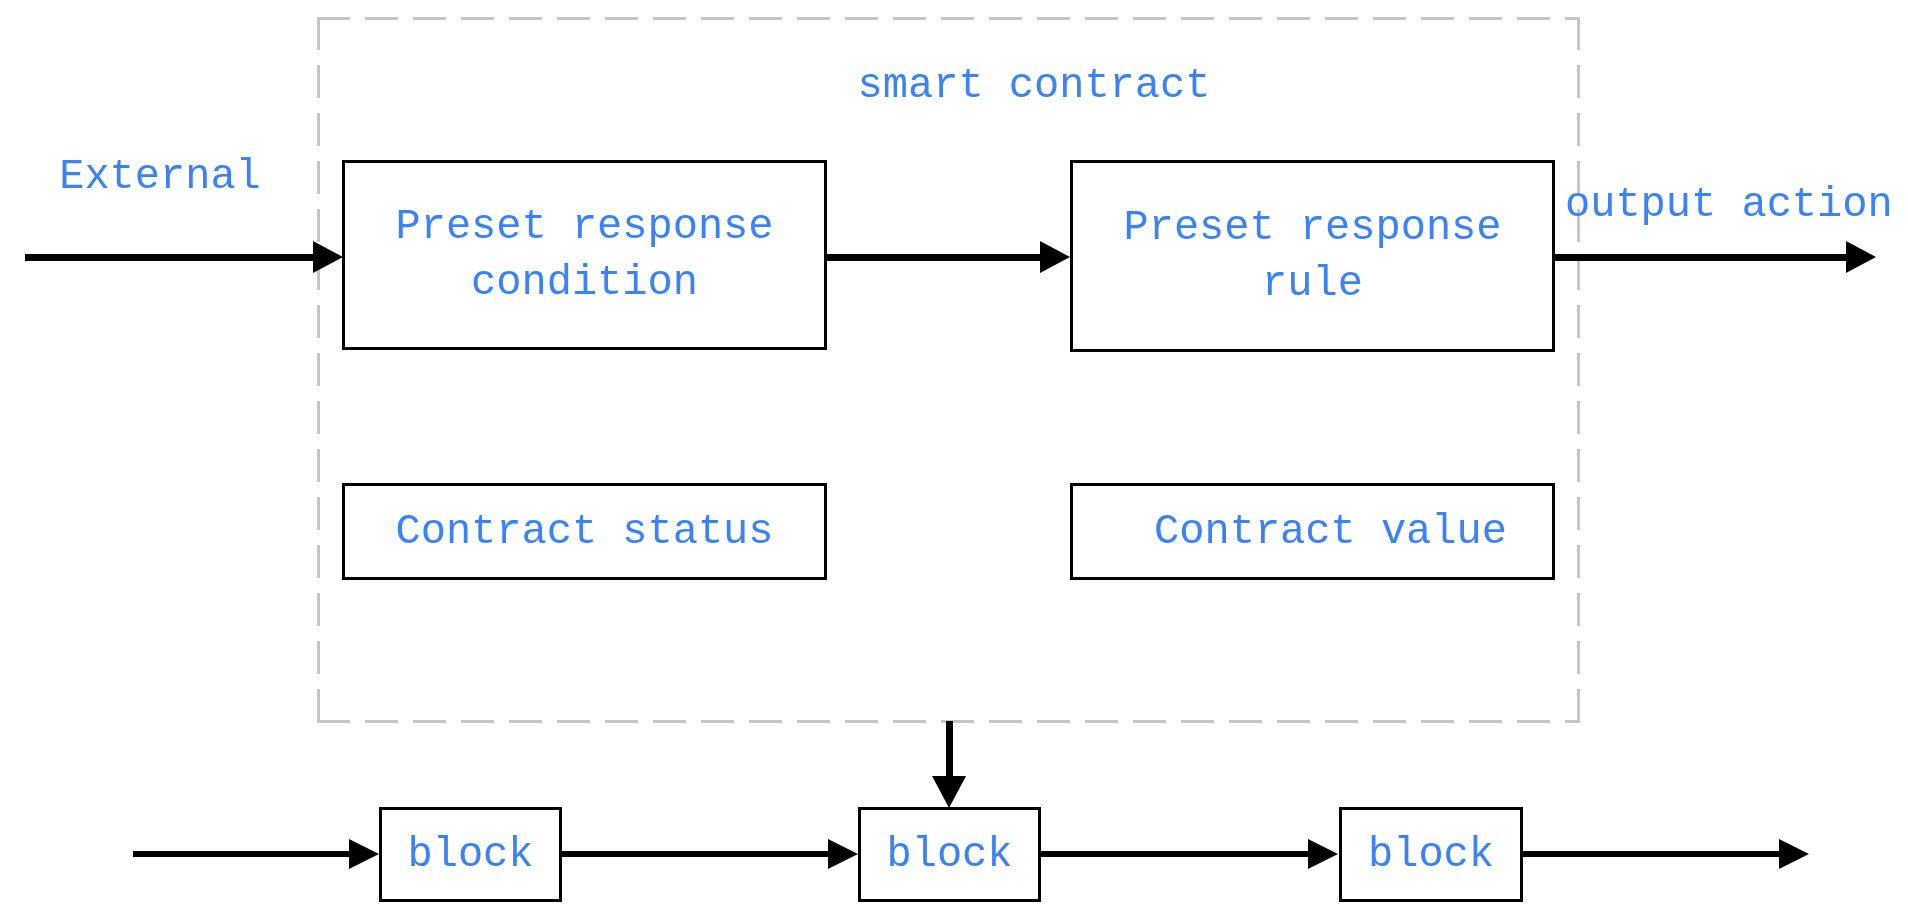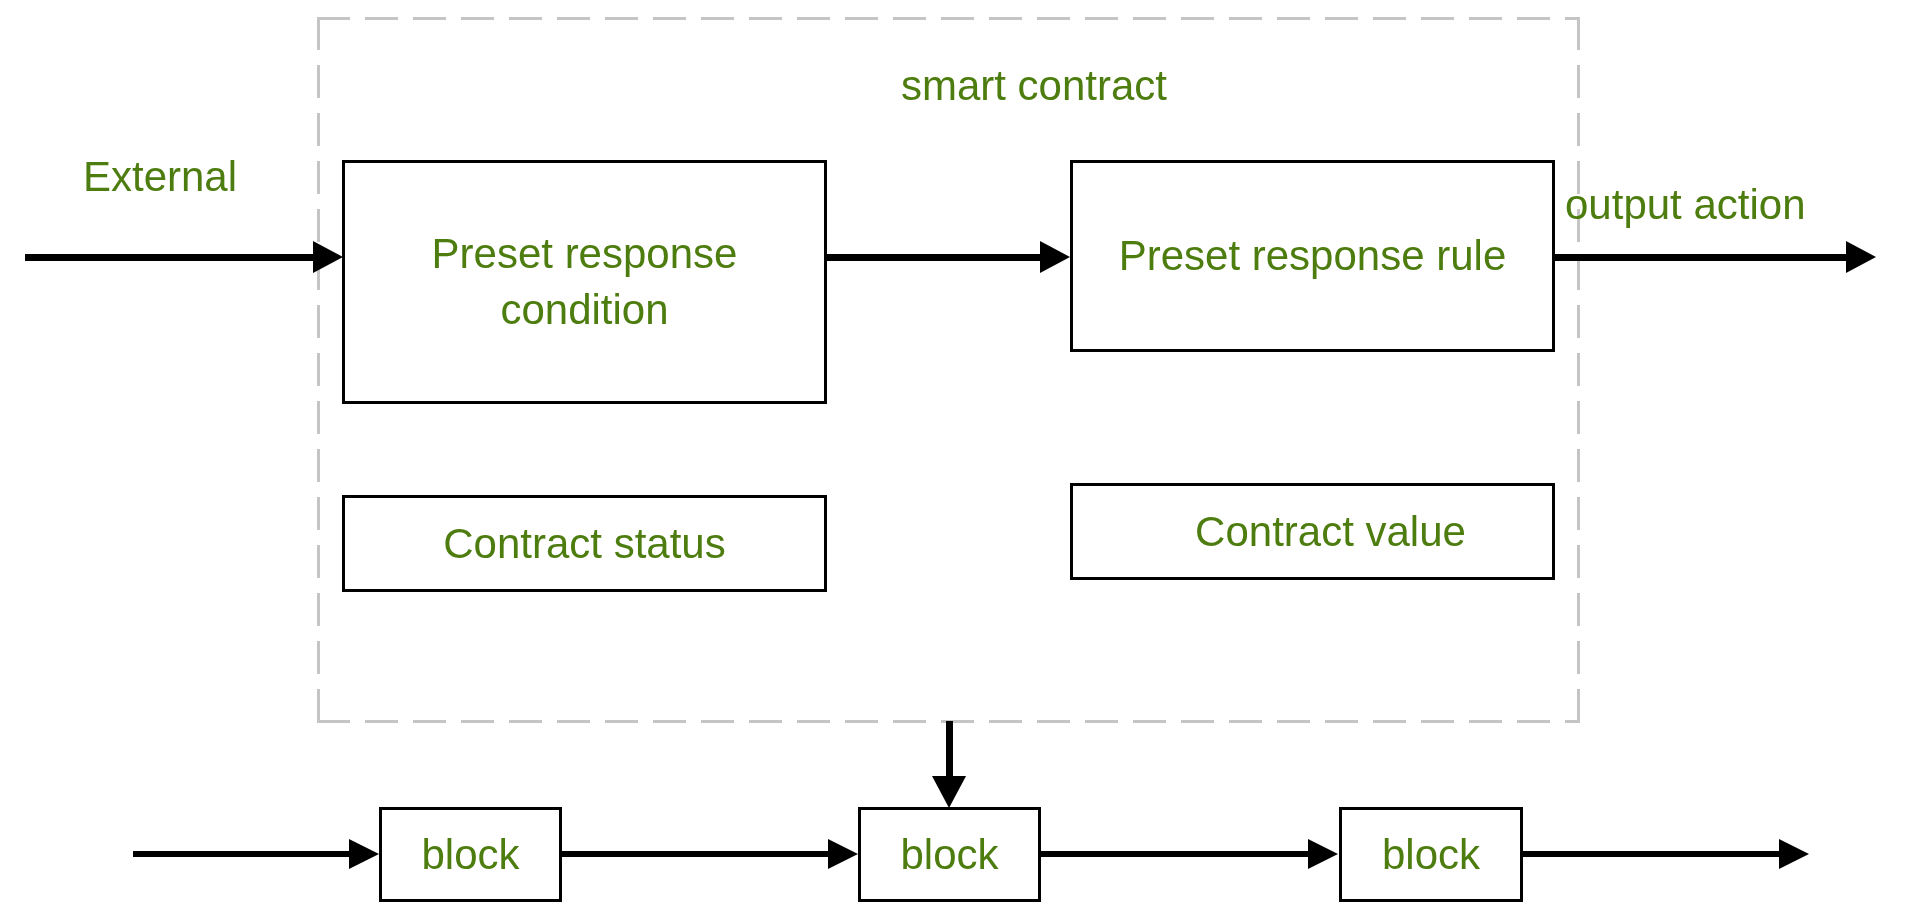--- a/index.html
+++ b/index.html
@@ -1,23 +1,23 @@
 <!DOCTYPE html>
 <html><head>
 <meta charset="utf-8">
 <style>
   html, body { margin: 0; padding: 0; background: #ffffff; }
   .canvas {
     position: relative;
     width: 1908px;
     height: 920px;
     background: #ffffff;
-    font-family: Liberation Sans, sans-serif;
+    font-family: Liberation Mono, monospace;
     font-size: 42px;
-    color: #4d7c0f;
+    color: #3b82f6;
     overflow: hidden;
   }
   
   .dash-h {
     position: absolute; height: 3px;
     background: repeating-linear-gradient(to right, #c5c5c5 0 33px, transparent 33px 48px);
   }
   .dash-v {
     position: absolute; width: 3px;
     background: repeating-linear-gradient(to bottom, #c5c5c5 0 33px, transparent 33px 48px);
@@ -78,39 +78,39 @@
     <div>External</div>
   </div>
 
   <div class="label" style="left:1565px; top:181px;">output action</div>
 
   <div>
     <div class="hline" style="left:25px; top:254px; width:288px;"></div>
     <div class="head-right" style="left:313px; top:241px;"></div>
   </div>
 
-  <div class="box" style="left:342px; top:160px; width:485px; height:244px;">
+  <div class="box" style="left:342px; top:160px; width:485px; height:190px;">
     <span style="white-space:normal; width:460px;">Preset response condition</span>
   </div>
 
   <div>
     <div class="hline" style="left:827px; top:254px; width:213px;"></div>
     <div class="head-right" style="left:1040px; top:241px;"></div>
   </div>
 
   <div class="box" style="left:1070px; top:160px; width:485px; height:192px;text-align:center;">
     <span style="white-space:normal; width:460px;">Preset response rule</span>
   </div>
 
   <div>
     <div class="hline" style="left:1553px; top:254px; width:293px;"></div>
     <div class="head-right" style="left:1846px; top:241px;"></div>
   </div>
 
-  <div class="box" style="left:342px; top:483px; width:485px; height:97px;margin-top:12px;">
+  <div class="box" style="left:342px; top:483px; width:485px; height:97px;">
     <span>Contract status</span>
   </div>
 
   <div class="box" style="left:1070px; top:483px; width:485px; height:97px;padding-left:36px;">
     <span>Contract value</span>
   </div>
 
   <div>
     <div class="vline" style="left:946px; top:721px; height:57px;"></div>
     <div class="head-down" style="left:932px; top:776px;"></div>

